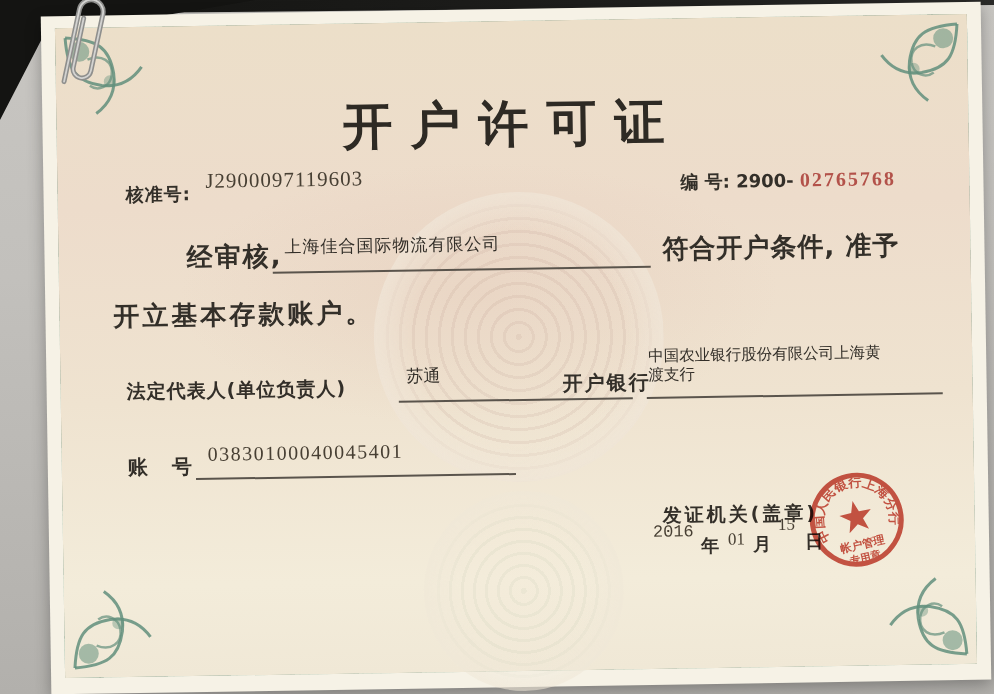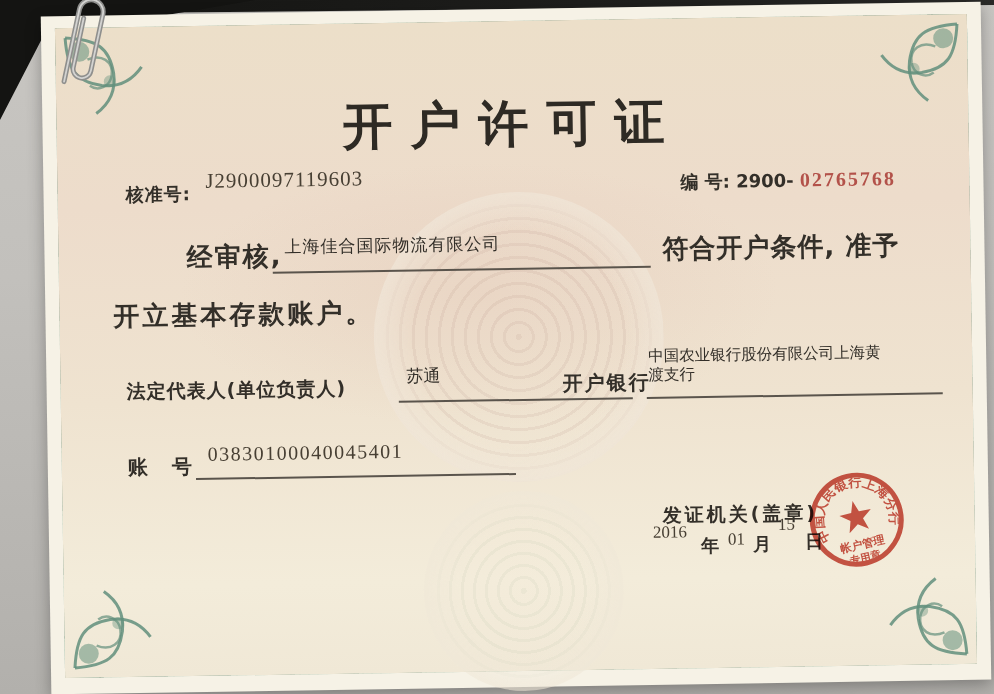--- a/index.html
+++ b/index.html
@@ -111,21 +111,21 @@
   .u-rep{left:338px;top:352px;width:234px;height:28px;}
   .lbl-bank{left:502px;top:350px;font-size:20px;letter-spacing:2px;}
   .val-bank{left:588px;top:328px;font-size:15.5px;line-height:19px;white-space:normal;width:300px;}
   .u-bank{left:586px;top:352px;width:296px;height:28px;}
 
   .lbl-account{left:66px;top:427px;font-size:20px;letter-spacing:2px;}
   .val-account{left:146px;top:417px;font-size:20px;letter-spacing:1.5px;}
   .u-account{left:134px;top:426px;width:320px;height:28px;}
 
   .lbl-issuer{left:600px;top:484px;font-size:19px;letter-spacing:3px;}
-  .d-y{left:590px;top:504px;font-size:17px;}
+  .d-y{left:590px;top:504px;font-size:17px;font-family:Liberation Mono, monospace;}
   .d-yc{left:638px;top:516px;font-size:18px;font-weight:700;}
   .d-m{left:665px;top:501px;font-size:17px;margin-top:11px;}
   .d-mc{left:690px;top:515px;font-size:18px;font-weight:700;}
   .d-d{left:715px;top:498px;font-size:17px;font-family:Liberation Serif, serif;}
   .d-dc{left:742px;top:513px;font-size:18px;font-weight:700;}
 
   .seal{position:absolute;left:734px;top:444px;width:120px;height:120px;
     transform:rotate(-12deg);mix-blend-mode:multiply;opacity:.92;}
   .seal .ring{fill:none;stroke:var(--seal-red,#c94b3e);stroke-width:7;}
   .seal text,.seal .star{fill:var(--seal-red,#c94b3e);}

